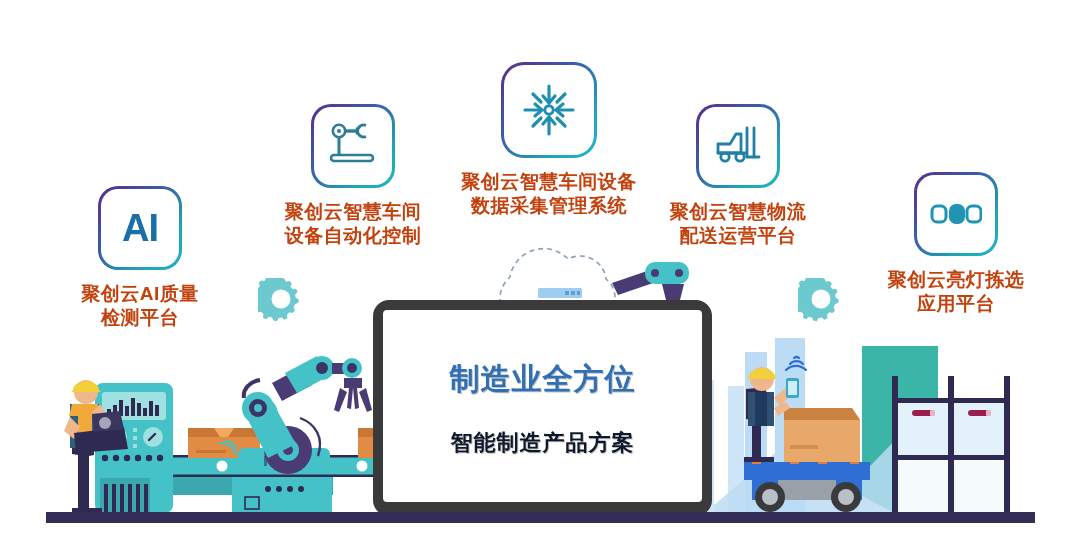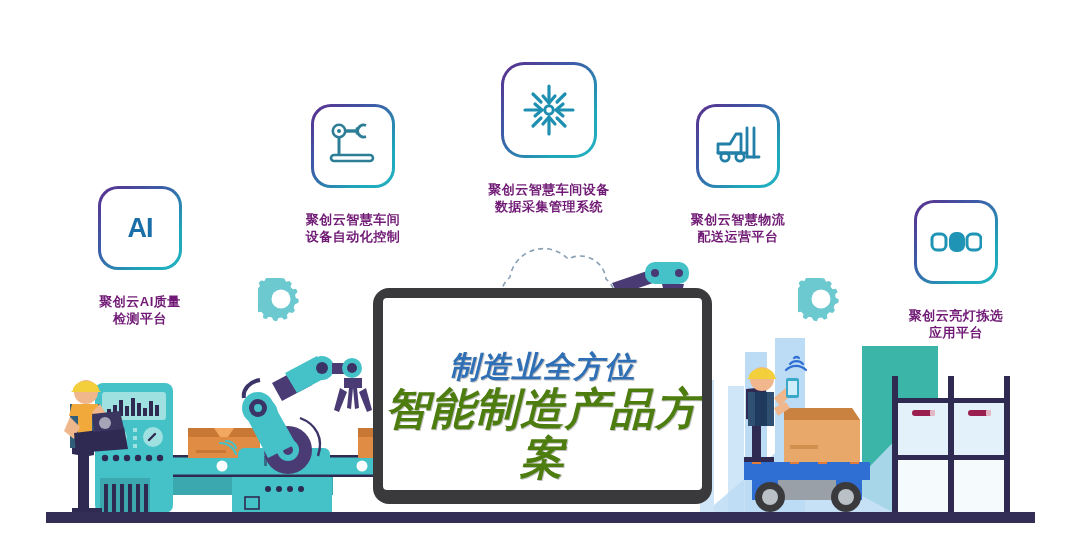--- a/index.html
+++ b/index.html
@@ -19,57 +19,58 @@
     margin:0 auto;
     position:relative;
     background:
       linear-gradient(#fff,#fff) padding-box,
       linear-gradient(135deg,#5b2d8e 0%,#3b5ea8 40%,#1fa5b8 75%,#22b3c4 100%) border-box;
     border:3.5px solid transparent;
     display:flex;align-items:center;justify-content:center;
   }
   .icon-frame.big{width:90px;height:90px;border-radius:23px;}
   .feature .label{
-    margin-top:24px;
-    font-size:13px;line-height:1.28;
-    color:#701a75;font-weight:700;
+    margin-top:12px;
+    font-size:19px;line-height:1.28;
+    color:#c2410c;font-weight:700;
     white-space:pre-line;
     letter-spacing:.5px;
   }
   .ai-text{
-    font-size:27px;font-weight:800;color:#1b6fa8;
+    font-size:38px;font-weight:800;color:#1b6fa8;
     letter-spacing:-1px;line-height:1;
     font-family:"Liberation Sans","DejaVu Sans",sans-serif;
   }
 
   
   .gear{position:absolute;}
 
   
   .monitor{
-    position:absolute;left:373px;top:288px;width:339px;height:216px;
+    position:absolute;left:373px;top:300px;width:339px;height:216px;
     background:#3a3a3c;border-radius:16px;
-    box-sizing:border-box;padding:10px 10px 14px 10px;font-style:italic;
+    box-sizing:border-box;padding:10px 10px 14px 10px;
   }
   .monitor .screen{
     width:100%;height:100%;background:#ffffff;border-radius:4px;
     position:relative;overflow:hidden;
   }
   .title-block{
     position:absolute;left:0;right:0;top:52px;text-align:center;
   }
   .title-line1{
     font-size:30px;font-weight:800;color:#2f6fb5;letter-spacing:1px;
     line-height:1.12;
     text-shadow:1px 1px 0 rgba(0,0,0,.25);
   }
   .title-line2{
-    font-size:44px;font-weight:800;color:#4d7c0f;letter-spacing:1px;
+    font-size:22px;font-weight:800;color:#0f172a;letter-spacing:1px;
     line-height:1.12;
     text-shadow:1px 1px 0 rgba(0,0,0,.25);
+    margin-top:35px;
   }
 
   
   .floor{position:absolute;left:46px;top:512px;width:989px;height:11px;background:#332e55;}
 
   .svglayer{position:absolute;left:0;top:0;}
 </style>
 </head>
 <body>
 
@@ -144,21 +145,21 @@
           <line x1="34" y1="5" x2="34" y2="34"></line>
           <line x1="41" y1="5" x2="41" y2="34"></line>
           <line x1="34" y1="34" x2="46" y2="34"></line>
         </g>
       </svg>
     </div>
     <div class="label">聚创云智慧物流
 配送运营平台</div>
   </div>
 
-  <div class="feature" style="left:848px;top:200px;width:216px;">
+  <div class="feature" style="left:848px;top:172px;width:216px;">
     <div class="icon-frame">
       <svg width="52" height="26" viewBox="0 0 52 26">
         <rect x="2" y="5" width="14" height="16" rx="5" fill="none" stroke="#1f94b4" stroke-width="3"></rect>
         <rect x="19" y="3" width="16" height="20" rx="7" fill="#1f94b4"></rect>
         <rect x="37" y="5" width="14" height="16" rx="5" fill="none" stroke="#1f94b4" stroke-width="3"></rect>
       </svg>
     </div>
     <div class="label">聚创云亮灯拣选
 应用平台</div>
   </div>

